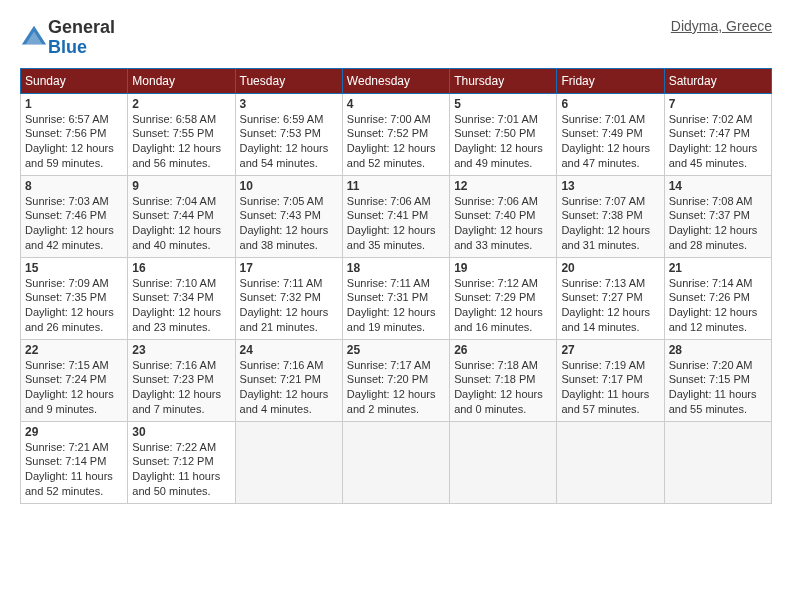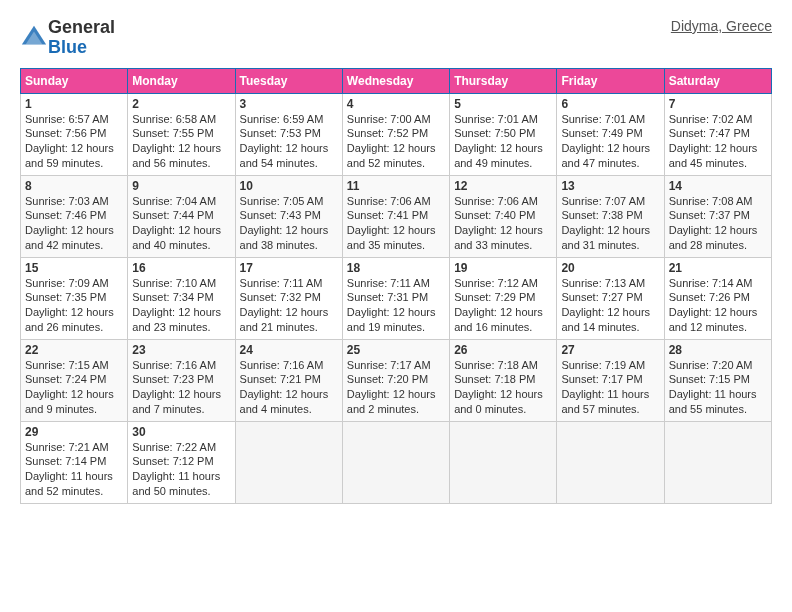--- a/index.html
+++ b/index.html
@@ -49,24 +49,24 @@
       font-size: 14px;
       color: #555;
       text-decoration: underline;
     }
     .calendar {
       width: 100%;
       border-collapse: collapse;
       table-layout: fixed;
     }
     .calendar th {
-      background: #ec4899;
+      background: #7f1d1d;
       color: #fff;
       font-size: 12px;
-      font-weight: bold;
+      font-weight: normal;
       padding: 5px 4px;
       border: 1px solid #1a6bb5;
       text-align: left;
     }
     .calendar td {
       border: 1px solid #ccc;
       vertical-align: top;
       padding: 3px 4px;
       font-size: 9.5px;
       color: #333;

